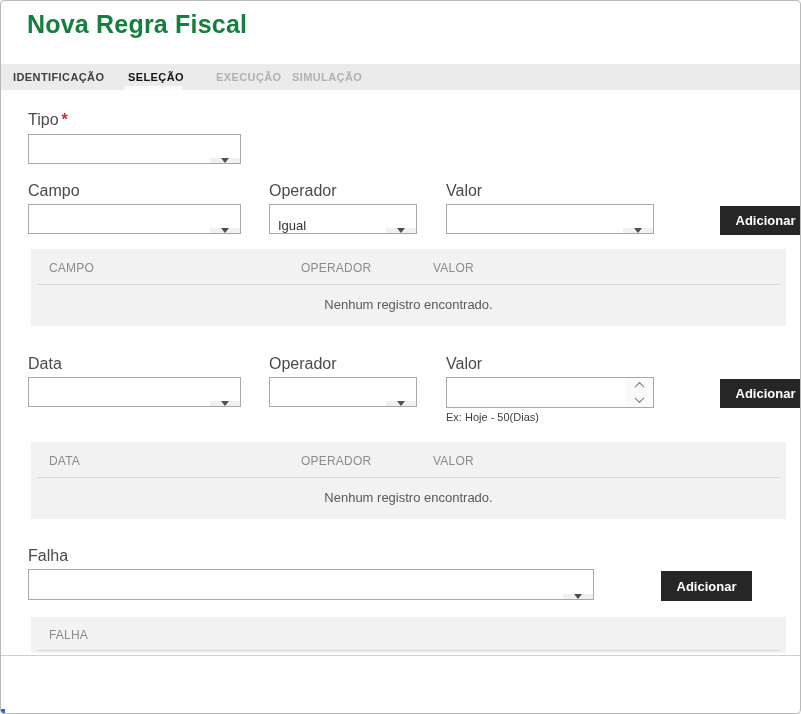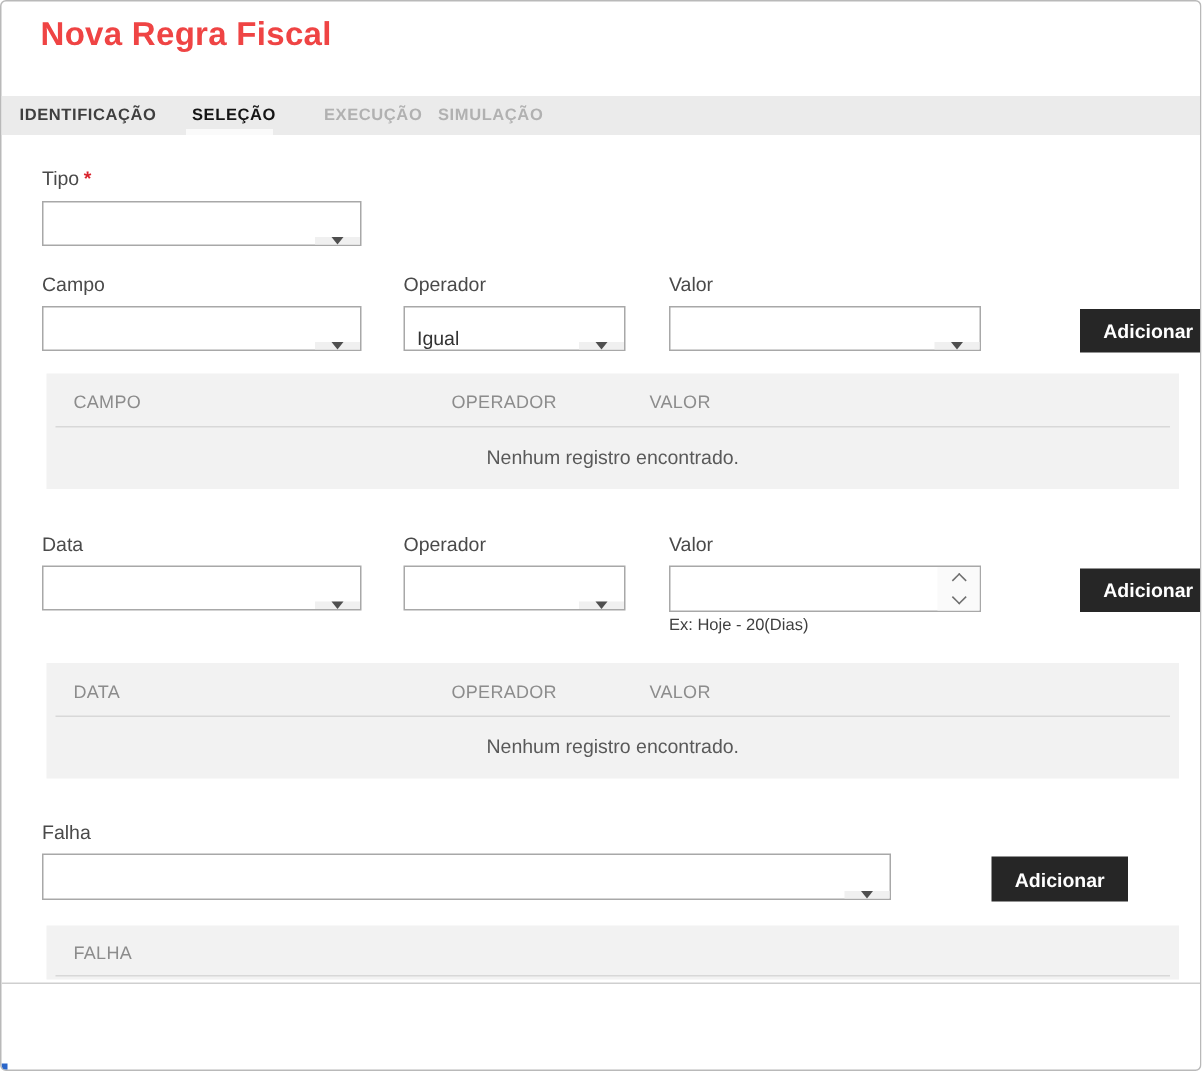--- a/index.html
+++ b/index.html
@@ -10,21 +10,21 @@
     position:relative;
     width:801px; height:714px;
     background:#ffffff;
     border:1px solid #b9b9b9;
     border-radius:4px;
     overflow:hidden;
   }
 
   .page-title {
     position:absolute; left:26px; top:9px;
-    font-size:22px; font-weight:600; color:#ef4444;
+    font-size:25px; font-weight:600; color:#15803d;
     letter-spacing:0.2px;
   }
 
   
   .tabbar {
     position:absolute; left:0; right:0; top:63px; height:26px;
     background:#ebebeb;
     text-decoration:underline;
   }
   .tab {
@@ -34,21 +34,21 @@
   }
   .tab.active   { color:#141414;text-align:right; }
   .tab.disabled { color:#b1b1b1; cursor:default;text-align:right; }
   .tab-underline {
     position:absolute; left:123px; top:22px; width:58px; height:4px;
     background:#fafafa;
   }
 
   
   .field-label {
-    position:absolute; font-size:13px; color:#4a4a4a; white-space:nowrap;
+    position:absolute; font-size:16px; color:#4a4a4a; white-space:nowrap;
   }
   .req { color:#d9232d; margin-left:3px; font-weight:600; }
 
   
   .combo {
     position:absolute; height:30px;
     background:#fff; border:1px solid #a8a8a8;
     display:flex; align-items:flex-end;
   }
   .combo-input {
@@ -202,21 +202,21 @@
     <input class="numeric-input" value="" style="">
     <div class="spin">
       <div class="spin-btn">
           <span class="chev-up"></span>
         </div>
       <div class="spin-btn">
           <span class="chev-down"></span>
         </div>
     </div>
   </div>
-  <div class="field-hint" style="left:445px; top:410px;">Ex: Hoje - 20(Dias)</div>
+  <div class="field-hint" style="left:445px; top:410px;">Ex: Hoje - 50(Dias)</div>
 
   <button class="btn-dark" style="left:684px; top:378px; width:91px; height:29px;">Adicionar</button>
 
   <div class="grid" style="top:441px; height:77px;">
     <div class="grid-header-cell" style="left:18px;">DATA</div>
     <div class="grid-header-cell" style="left:270px;">OPERADOR</div>
     <div class="grid-header-cell" style="left:402px;">VALOR</div>
     <div class="grid-divider"></div>
     <div class="grid-empty">Nenhum registro encontrado.</div>
   </div>

